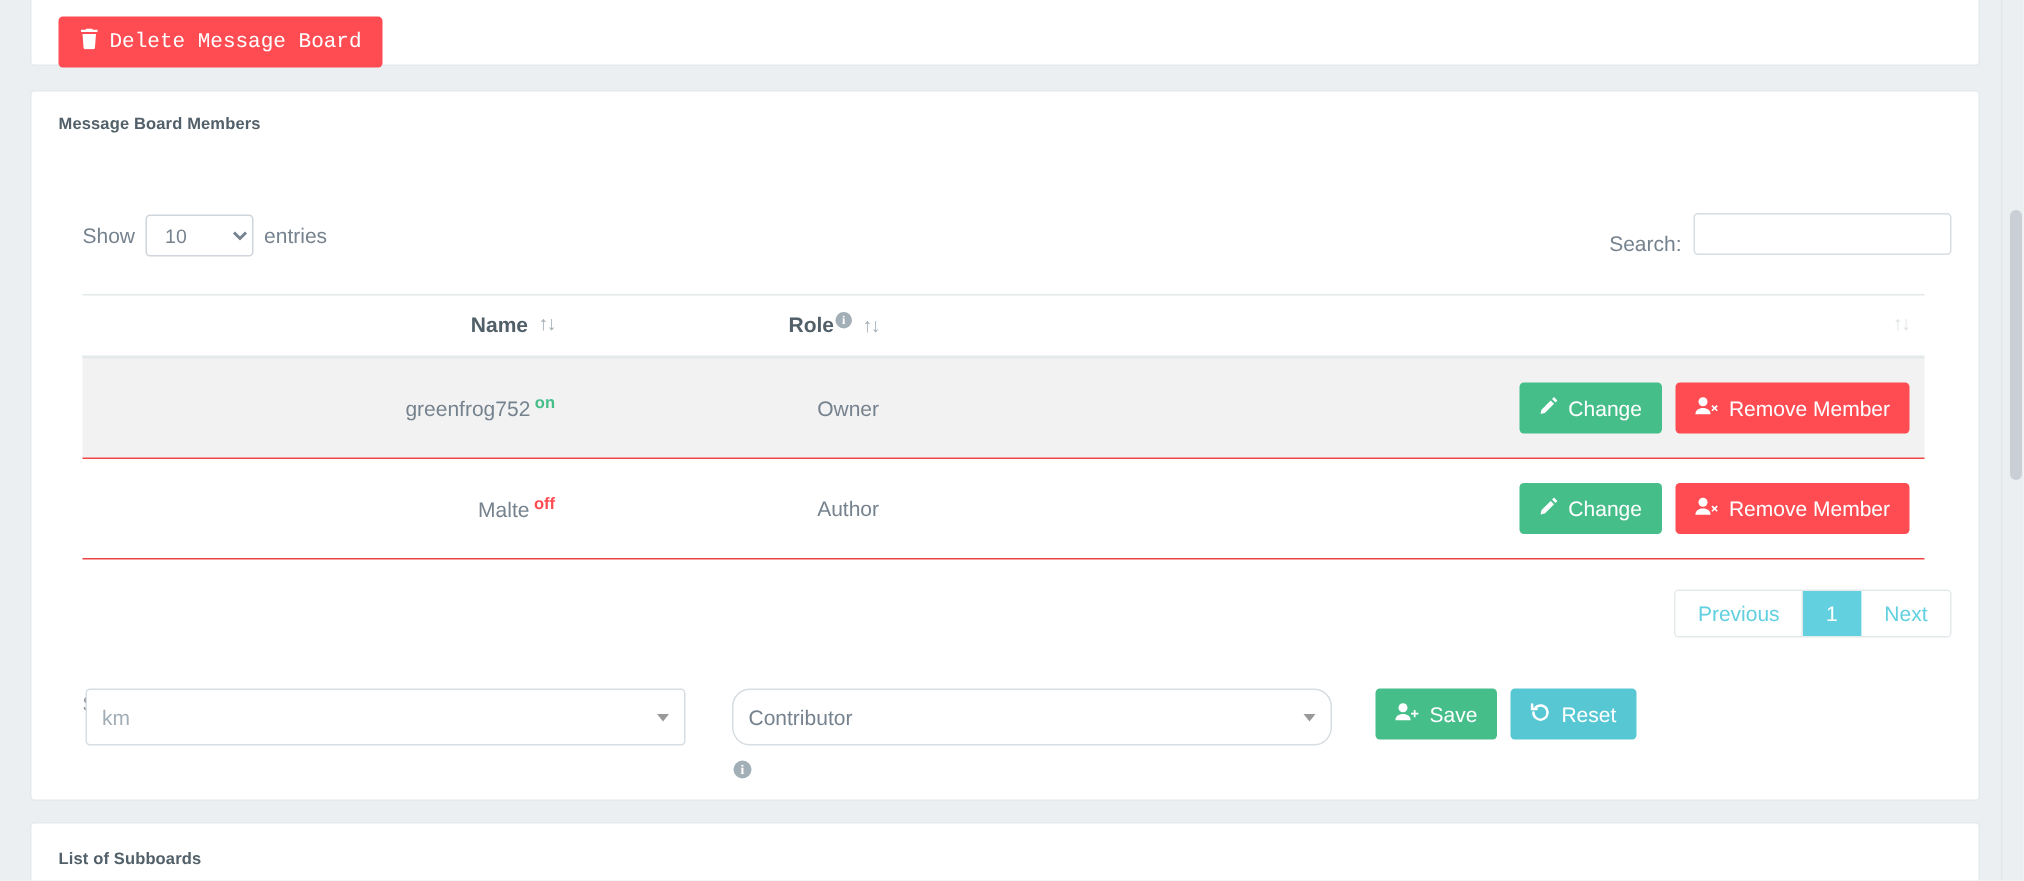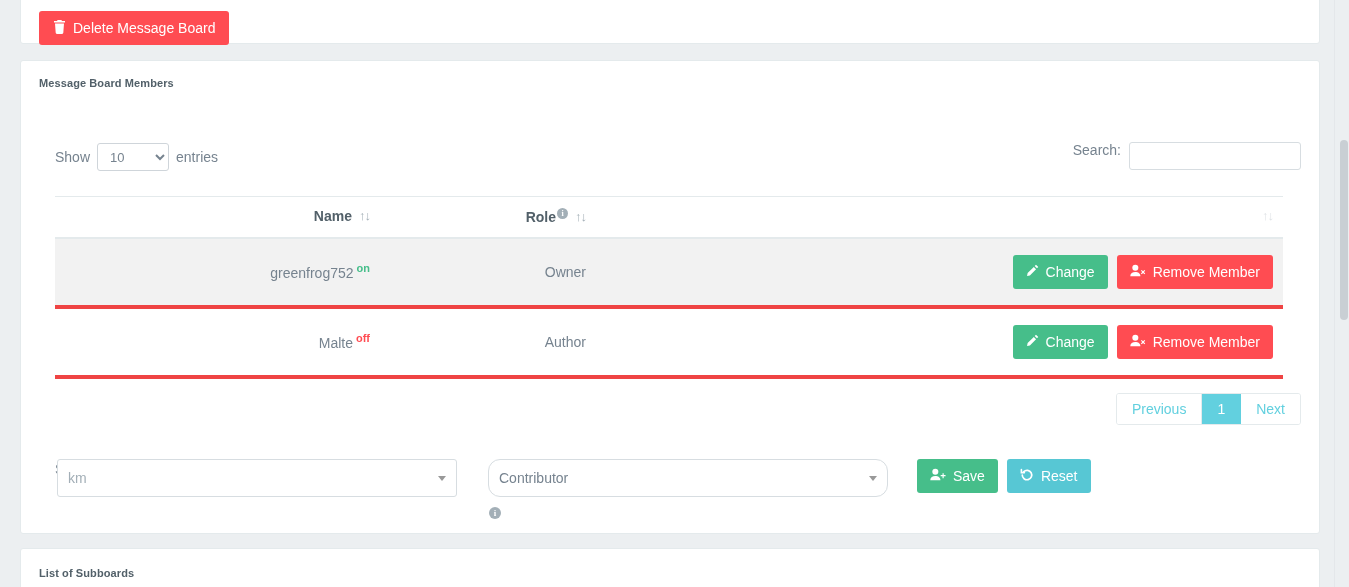--- a/index.html
+++ b/index.html
@@ -65,21 +65,21 @@
     position: absolute;
     left: 18px;
     top: 62px;
     height: 34px;
     padding: 0 14px;
     background: #ff4c52;
     color: #fff;
     border: none;
     border-radius: 3px;
     font-size: 14px;
-    font-family: Liberation Sans, sans-serif;
+    font-family: Liberation Mono, monospace;
     display: flex;
     align-items: center;
     gap: 7px;
     cursor: pointer;
     white-space: nowrap;
   }
 
   
   .main-title { position: absolute; left: 18px; top: 16px; }
 
@@ -101,21 +101,21 @@
     background: #fff;
     color: #76838f;
     font-family: "Liberation Sans", sans-serif;
     font-size: 13px;
   }
 
   .dt-filter {
     position: absolute;
     right: 18px; top: 81px;
     display: flex;
-    align-items: flex-start;
+    align-items: flex-end;
     gap: 8px;
     font-size: 14px;
     color: #76838f;
   }
   .dt-filter input {
     width: 172px;
     height: 28px;
     padding: 2px 8px;
     border: 1px solid #d7dde1;
     border-radius: 3px;
@@ -140,21 +140,21 @@
     border-top: 1px solid #e4eaec;
     padding: 11px 10px 12px;
     font-size: 14px;
     font-weight: bold;
     color: #526069;
     text-align: right;
     vertical-align: middle;
     white-space: nowrap;
   }
   table.members td {
-    border-bottom: 4px solid #ef4444;
+    border-bottom: 1px solid #ef4444;
     padding: 16px 10px;
     text-align: right;
     font-size: 14px;
     color: #76838f;
     vertical-align: middle;
     margin-top: 28px;
   }
   table.members tbody tr.row-alt td { background: #f2f2f2; }
 
   th.col-name { width: 325px; }

